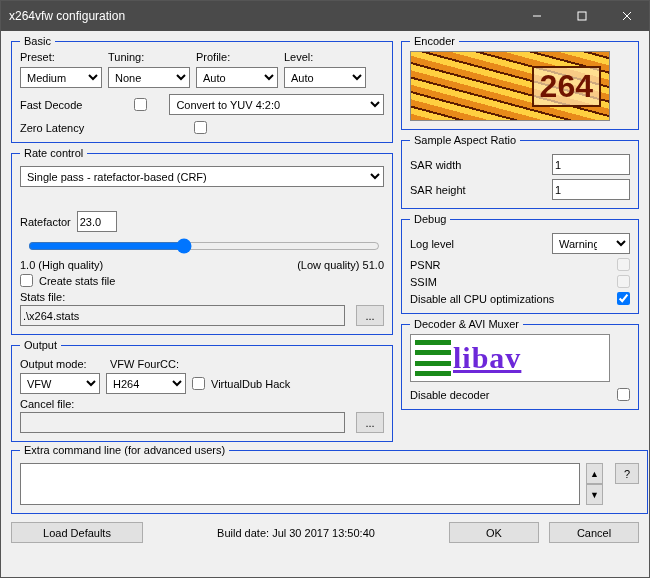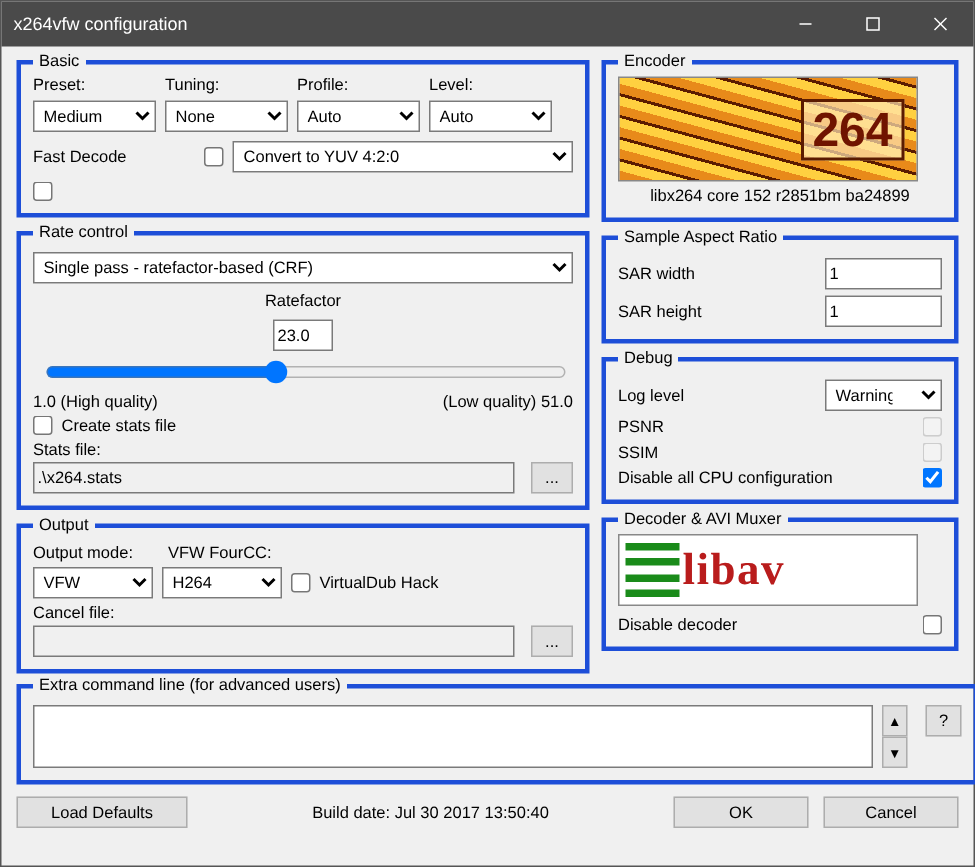--- a/index.html
+++ b/index.html
@@ -4,21 +4,21 @@
 <style>
 * { box-sizing: border-box; font-family: "Segoe UI", Tahoma, sans-serif; font-size: 11px; }
 body { margin: 0; background: #f0f0f0; }
 .window { width: 650px; height: 578px; background: #f0f0f0; border: 1px solid #555; display: flex; flex-direction: column; }
 .titlebar { height: 30px; background: #4a4a4a; color: #fff; display: flex; align-items: center; padding-left: 8px; }
 .titlebar-text { flex: 1; font-size: 12px; }
 .winbtn { width: 45px; height: 30px; display: flex; align-items: center; justify-content: center; color: #fff; }
 
 .client { flex: 1; padding: 4px 10px 8px 10px; display: flex; flex-direction: column; gap: 2px; }
 
-fieldset.group { border: 3px solid #1d4ed8; margin: 0; padding: 4px 8px 8px 8px; position: relative; }
+fieldset.group { border: 1px solid #1d4ed8; margin: 0; padding: 4px 8px 8px 8px; position: relative; }
 fieldset.group > legend { padding: 0 4px; color: #000; }
 
 .row { display: flex; align-items: center; gap: 6px; margin-top: 3px; }
 .cols2 { display: flex; gap: 8px; }
 .leftcol { width: 382px; display: flex; flex-direction: column; gap: 4px; }
 .rightcol { flex: 1; display: flex; flex-direction: column; gap: 4px; }
 
 label.lbl { color: #000; }
 .disabled { color: #888; }
 
@@ -43,21 +43,21 @@
 }
 .encoder-img .num { font-size: 32px; font-weight: bold; color: #701400; background: rgba(255,230,180,0.7); border:2px solid #5b1b00; padding: 0 6px; }
 
 .libav-img {
   width: 200px; height: 48px; border: 1px solid #888; background:#fff;
   display:flex; align-items:center; padding-left:4px; gap:2px;
 }
 .libav-stripes { width:36px; height:36px; display:flex; flex-direction:column; }
 .libav-stripes div { flex:1; }
 .libav-stripes div:nth-child(odd){ background:#1a8b1a; }
-.libav-text { font-size: 30px; font-weight: bold; font-family: Georgia, serif; color:#b91c1c; letter-spacing:1px; }
+.libav-text { font-size: 30px; font-weight: bold; font-family: Georgia, serif; color:#6d28d9; letter-spacing:1px;text-decoration:underline; }
 
 .bottom-row { display:flex; align-items:center; gap:10px; margin-top:6px; }
 .bottom-row .btn { width: 90px; }
 
 .sar-row, .dbg-row { display:flex; align-items:center; justify-content:space-between; margin-top:4px; gap:18px; }
 .sar-row input, .dbg-row select { width: 78px; }
 
 .stats-row { display:flex; gap:11px; margin-top:2px; }
 .stats-row input { flex:1; }
 
@@ -107,36 +107,37 @@
             <label class="lbl">Tuning:</label>
             <label class="lbl">Profile:</label>
             <label class="lbl">Level:</label>
             <select class="combo"><option>Medium</option></select>
             <select class="combo"><option>None</option></select>
             <select class="combo"><option>Auto</option></select>
             <select class="combo"><option>Auto</option></select>
           </div>
           <div class="row" style="justify-content:space-between; margin-top:6px;">
             <label class="lbl">Fast Decode</label>
-            <div style="display:flex; align-items:center; gap:6px; flex:1; margin-left:46px;">
+            <div style="display:flex; align-items:center; gap:22px; flex:1; margin-left:46px;">
               <input type="checkbox" style="">
               <select class="combo" style="flex:1"><option>Convert to YUV 4:2:0</option></select>
             </div>
           </div>
           <div class="row" style="margin-top:6px;">
+            <label class="lbl" style="width:168px">Zero Latency</label>
             <input type="checkbox" style="">
           </div>
         </fieldset>
 
         <fieldset class="group">
           <legend>Rate control</legend>
           <div class="row">
             <select class="combo" style="flex:1"><option>Single pass - ratefactor-based (CRF)</option></select>
           </div>
-          <div class="row" style="margin-top:6px;flex-direction:column;">
+          <div class="row" style="margin-top:24px;">
             <label class="lbl">Ratefactor</label>
             <input class="tfield" style="width: 40px;" value="23.0">
           </div>
           <div class="slider-wrap">
             <input type="range" min="1" max="51" value="23" style="">
           </div>
           <div class="row" style="justify-content:space-between;">
             <span class="lbl">1.0 (High quality)</span>
             <span class="lbl">(Low quality) 51.0</span>
           </div>
@@ -175,21 +176,20 @@
         </fieldset>
       </div>
 
       <div class="rightcol">
 
         <fieldset class="group">
           <legend>Encoder</legend>
           <div class="encoder-img">
             <span class="num">264</span>
           </div>
-          <div class="enc-caption">libx264 core 152 r2851bm ba24899</div>
         </fieldset>
 
         <fieldset class="group">
           <legend>Sample Aspect Ratio</legend>
           <div class="sar-row">
             <label class="lbl">SAR width</label>
             <input class="tfield" value="1" style="">
           </div>
           <div class="sar-row">
             <label class="lbl">SAR height</label>
@@ -205,21 +205,21 @@
           </div>
           <div class="dbg-row">
             <label class="lbl disabled">PSNR</label>
             <input type="checkbox" disabled="" style="">
           </div>
           <div class="dbg-row">
             <label class="lbl disabled">SSIM</label>
             <input type="checkbox" disabled="" style="">
           </div>
           <div class="dbg-row">
-            <label class="lbl">Disable all CPU configuration</label>
+            <label class="lbl">Disable all CPU optimizations</label>
             <input type="checkbox" checked="" style="">
           </div>
         </fieldset>
 
         <fieldset class="group">
           <legend>Decoder &amp; AVI Muxer</legend>
           <div class="libav-img">
             <div class="libav-stripes">
                 <div></div>
                 <div></div>
@@ -246,20 +246,20 @@
         <div class="scroll-ud">
           <div class="sb">▲</div>
           <div class="sb">▼</div>
         </div>
         <div style="flex:1"></div>
         <button class="btn qmark">?</button>
       </div>
     </fieldset>
 
     <div class="bottom-row">
-      <button class="btn" style="width:114px">Load Defaults</button>
+      <button class="btn" style="width:132px">Load Defaults</button>
       <div style="flex:1; text-align:center;"><span>Build date: Jul 30 2017 13:50:40</span></div>
       <button class="btn">OK</button>
       <button class="btn">Cancel</button>
     </div>
 
   </div>
 </div>
 
 </body></html>

